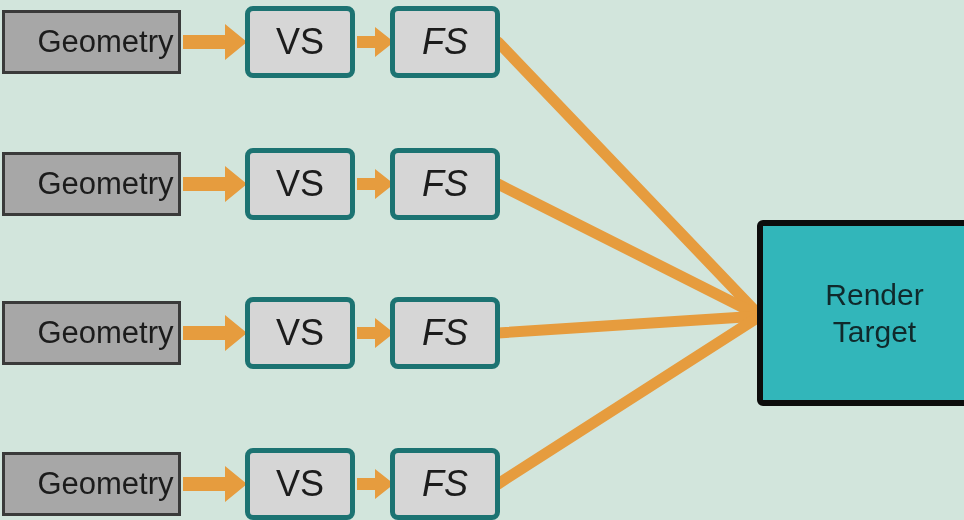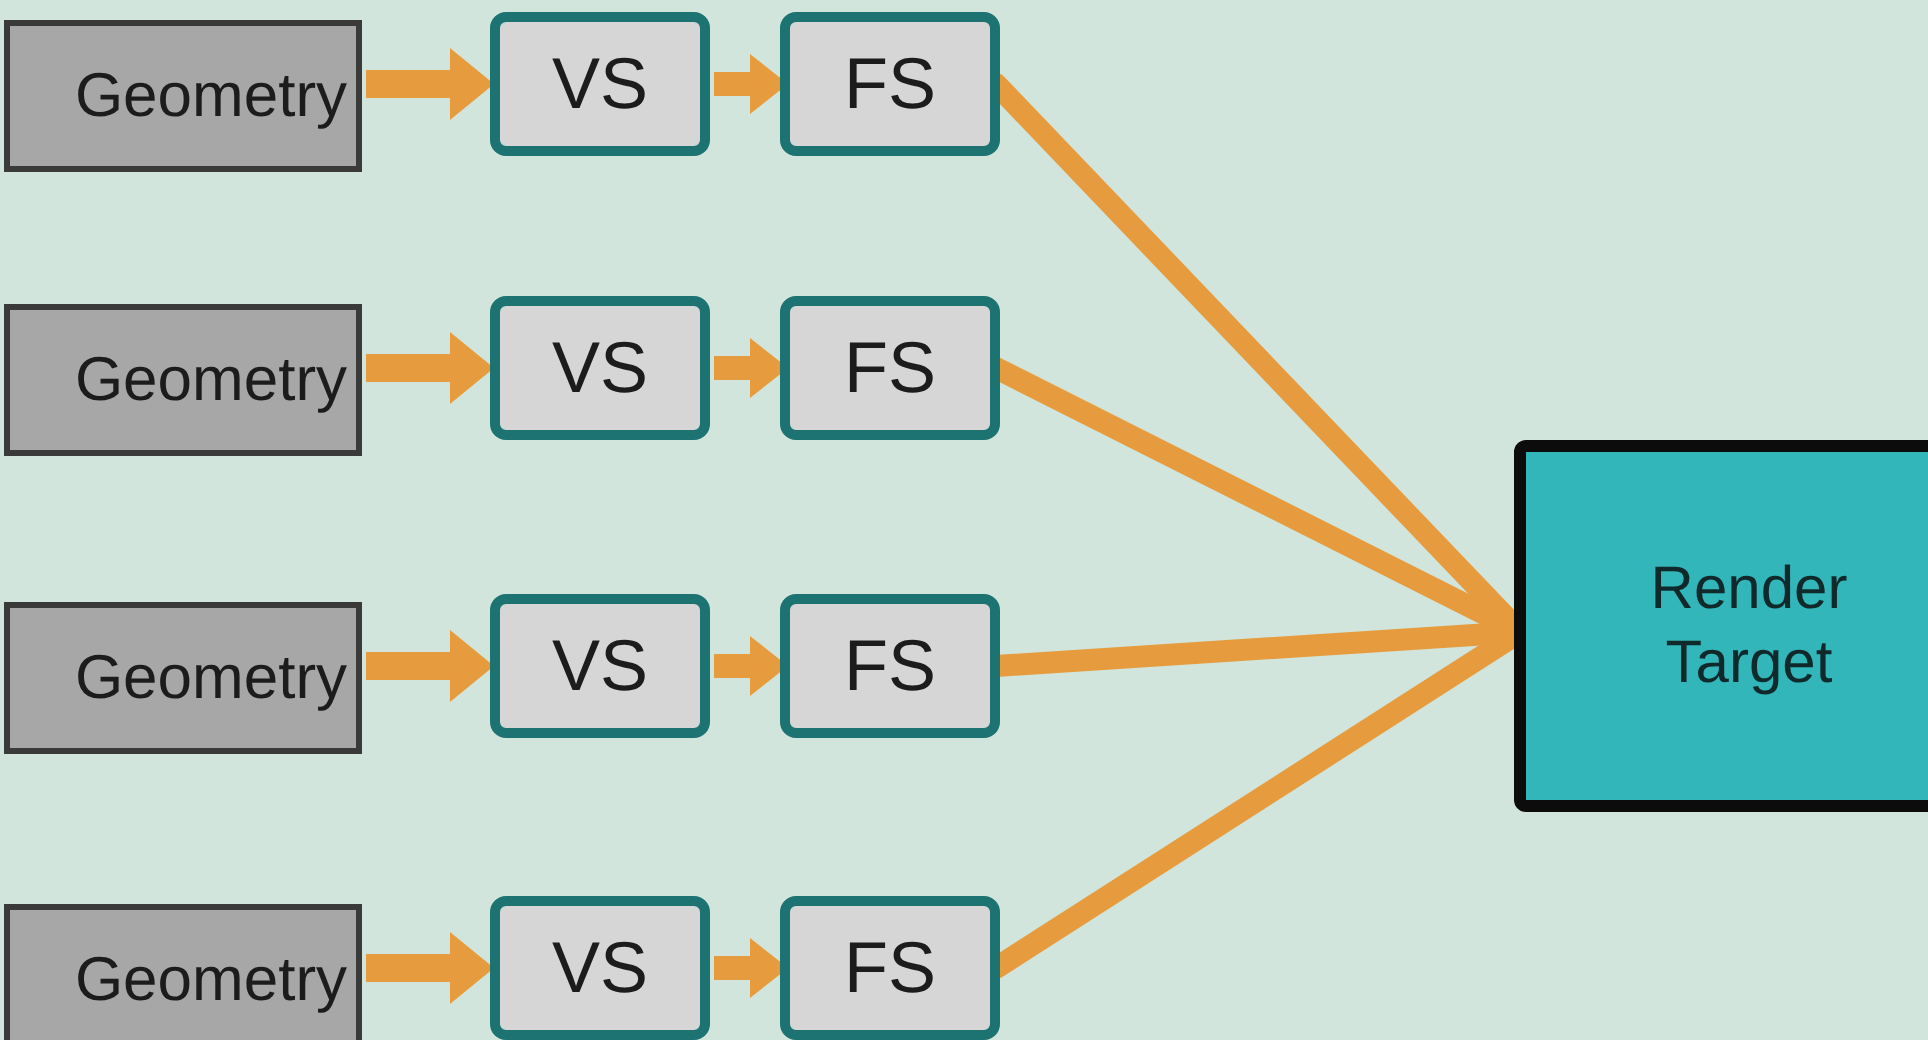--- a/index.html
+++ b/index.html
@@ -37,36 +37,36 @@
     display: flex;
     align-items: center;
     justify-content: center;
     box-sizing: border-box;
     z-index: 2;
     color: var(--label, #1c1c1c);
   }
   .geo {
     left: 2px;
     width: 179px;
-    height: 76px;
+    height: 64px;
     background: var(--geo-fill, #a7a7a7);
     border: 3px solid var(--geo-border, #3a3a3a);
     font-size: 31px;
     padding-left: 28px;
   }
   .shader {
     width: 110px;
     height: 72px;
     background: var(--shader-fill, #d6d6d6);
     border: 5px solid var(--shader-border, #1c7372);
     border-radius: 8px;
     font-size: 36px;
   }
   .vs-box { left: 245px; }
-  .fs-box { left: 390px; }
+  .fs-box { left: 390px; font-style: italic; }
 
   .r0 .geo { top: 10px; }  .r0 .shader { top: 6px; }
   .r1 .geo { top: 152px; } .r1 .shader { top: 148px; }
   .r2 .geo { top: 301px; } .r2 .shader { top: 297px; }
   .r3 .geo { top: 452px; } .r3 .shader { top: 448px; }
 
   .render-target {
     left: 757px;
     top: 220px;
     width: 235px;

